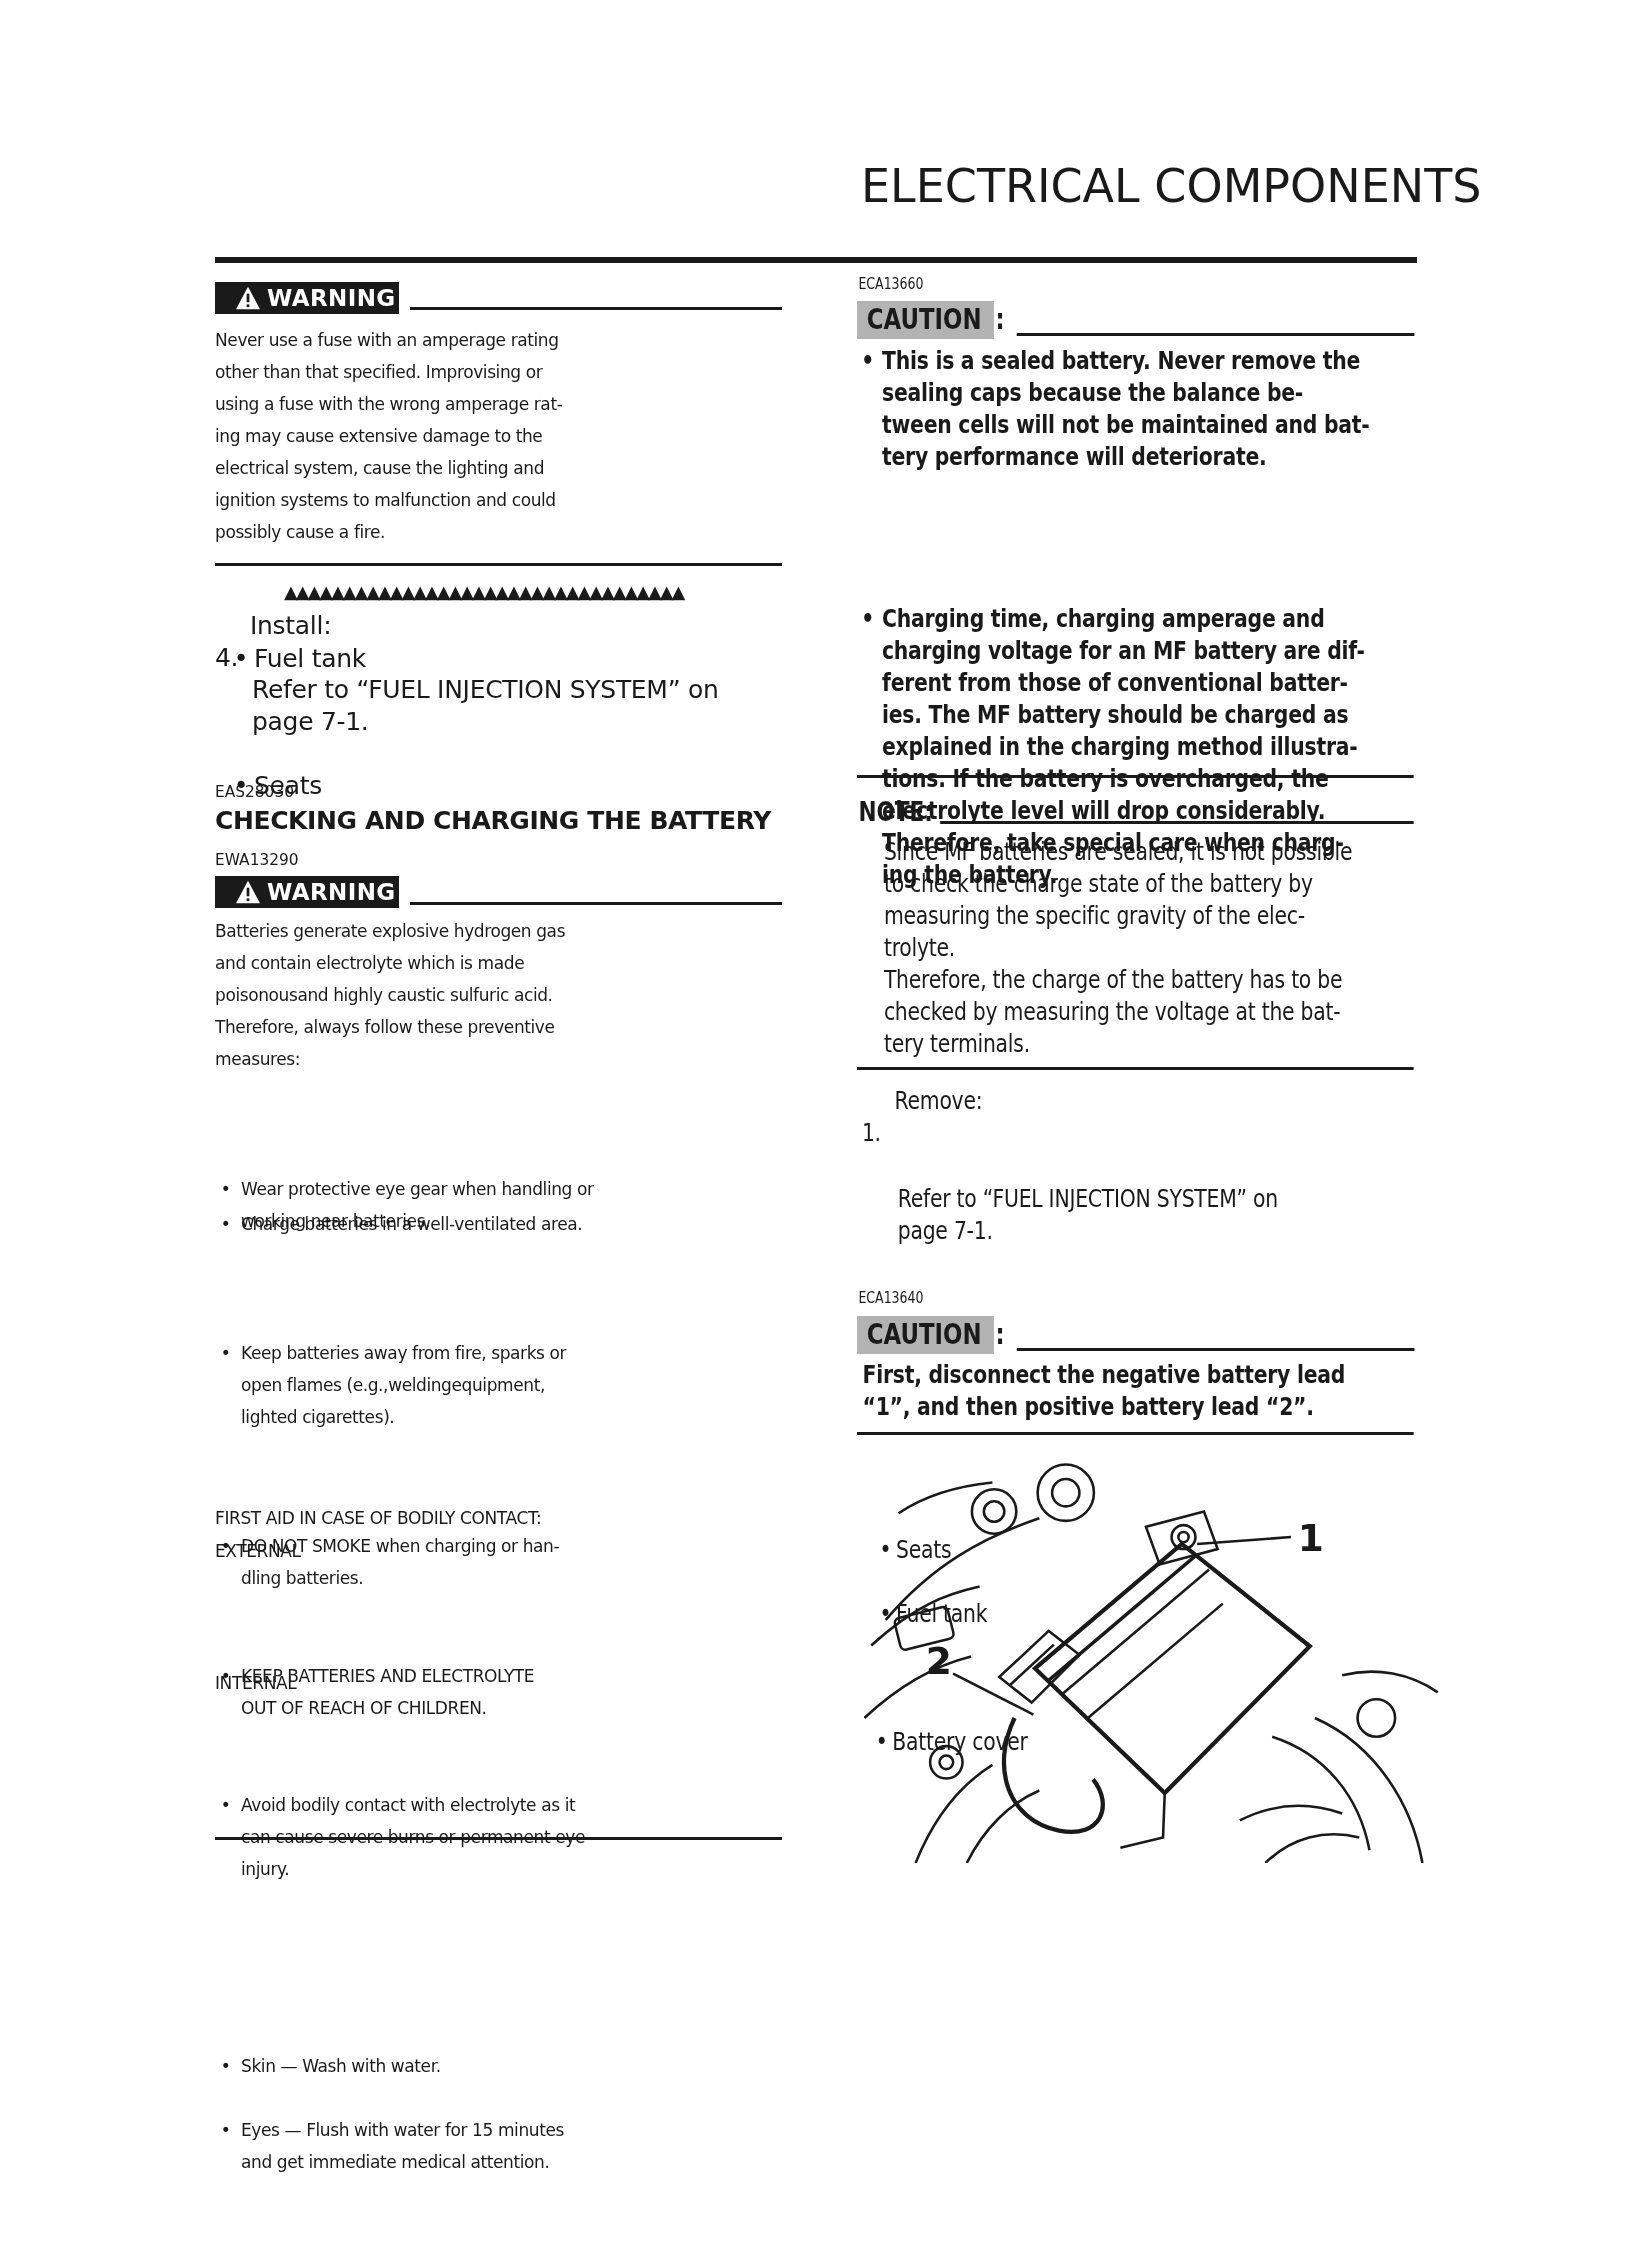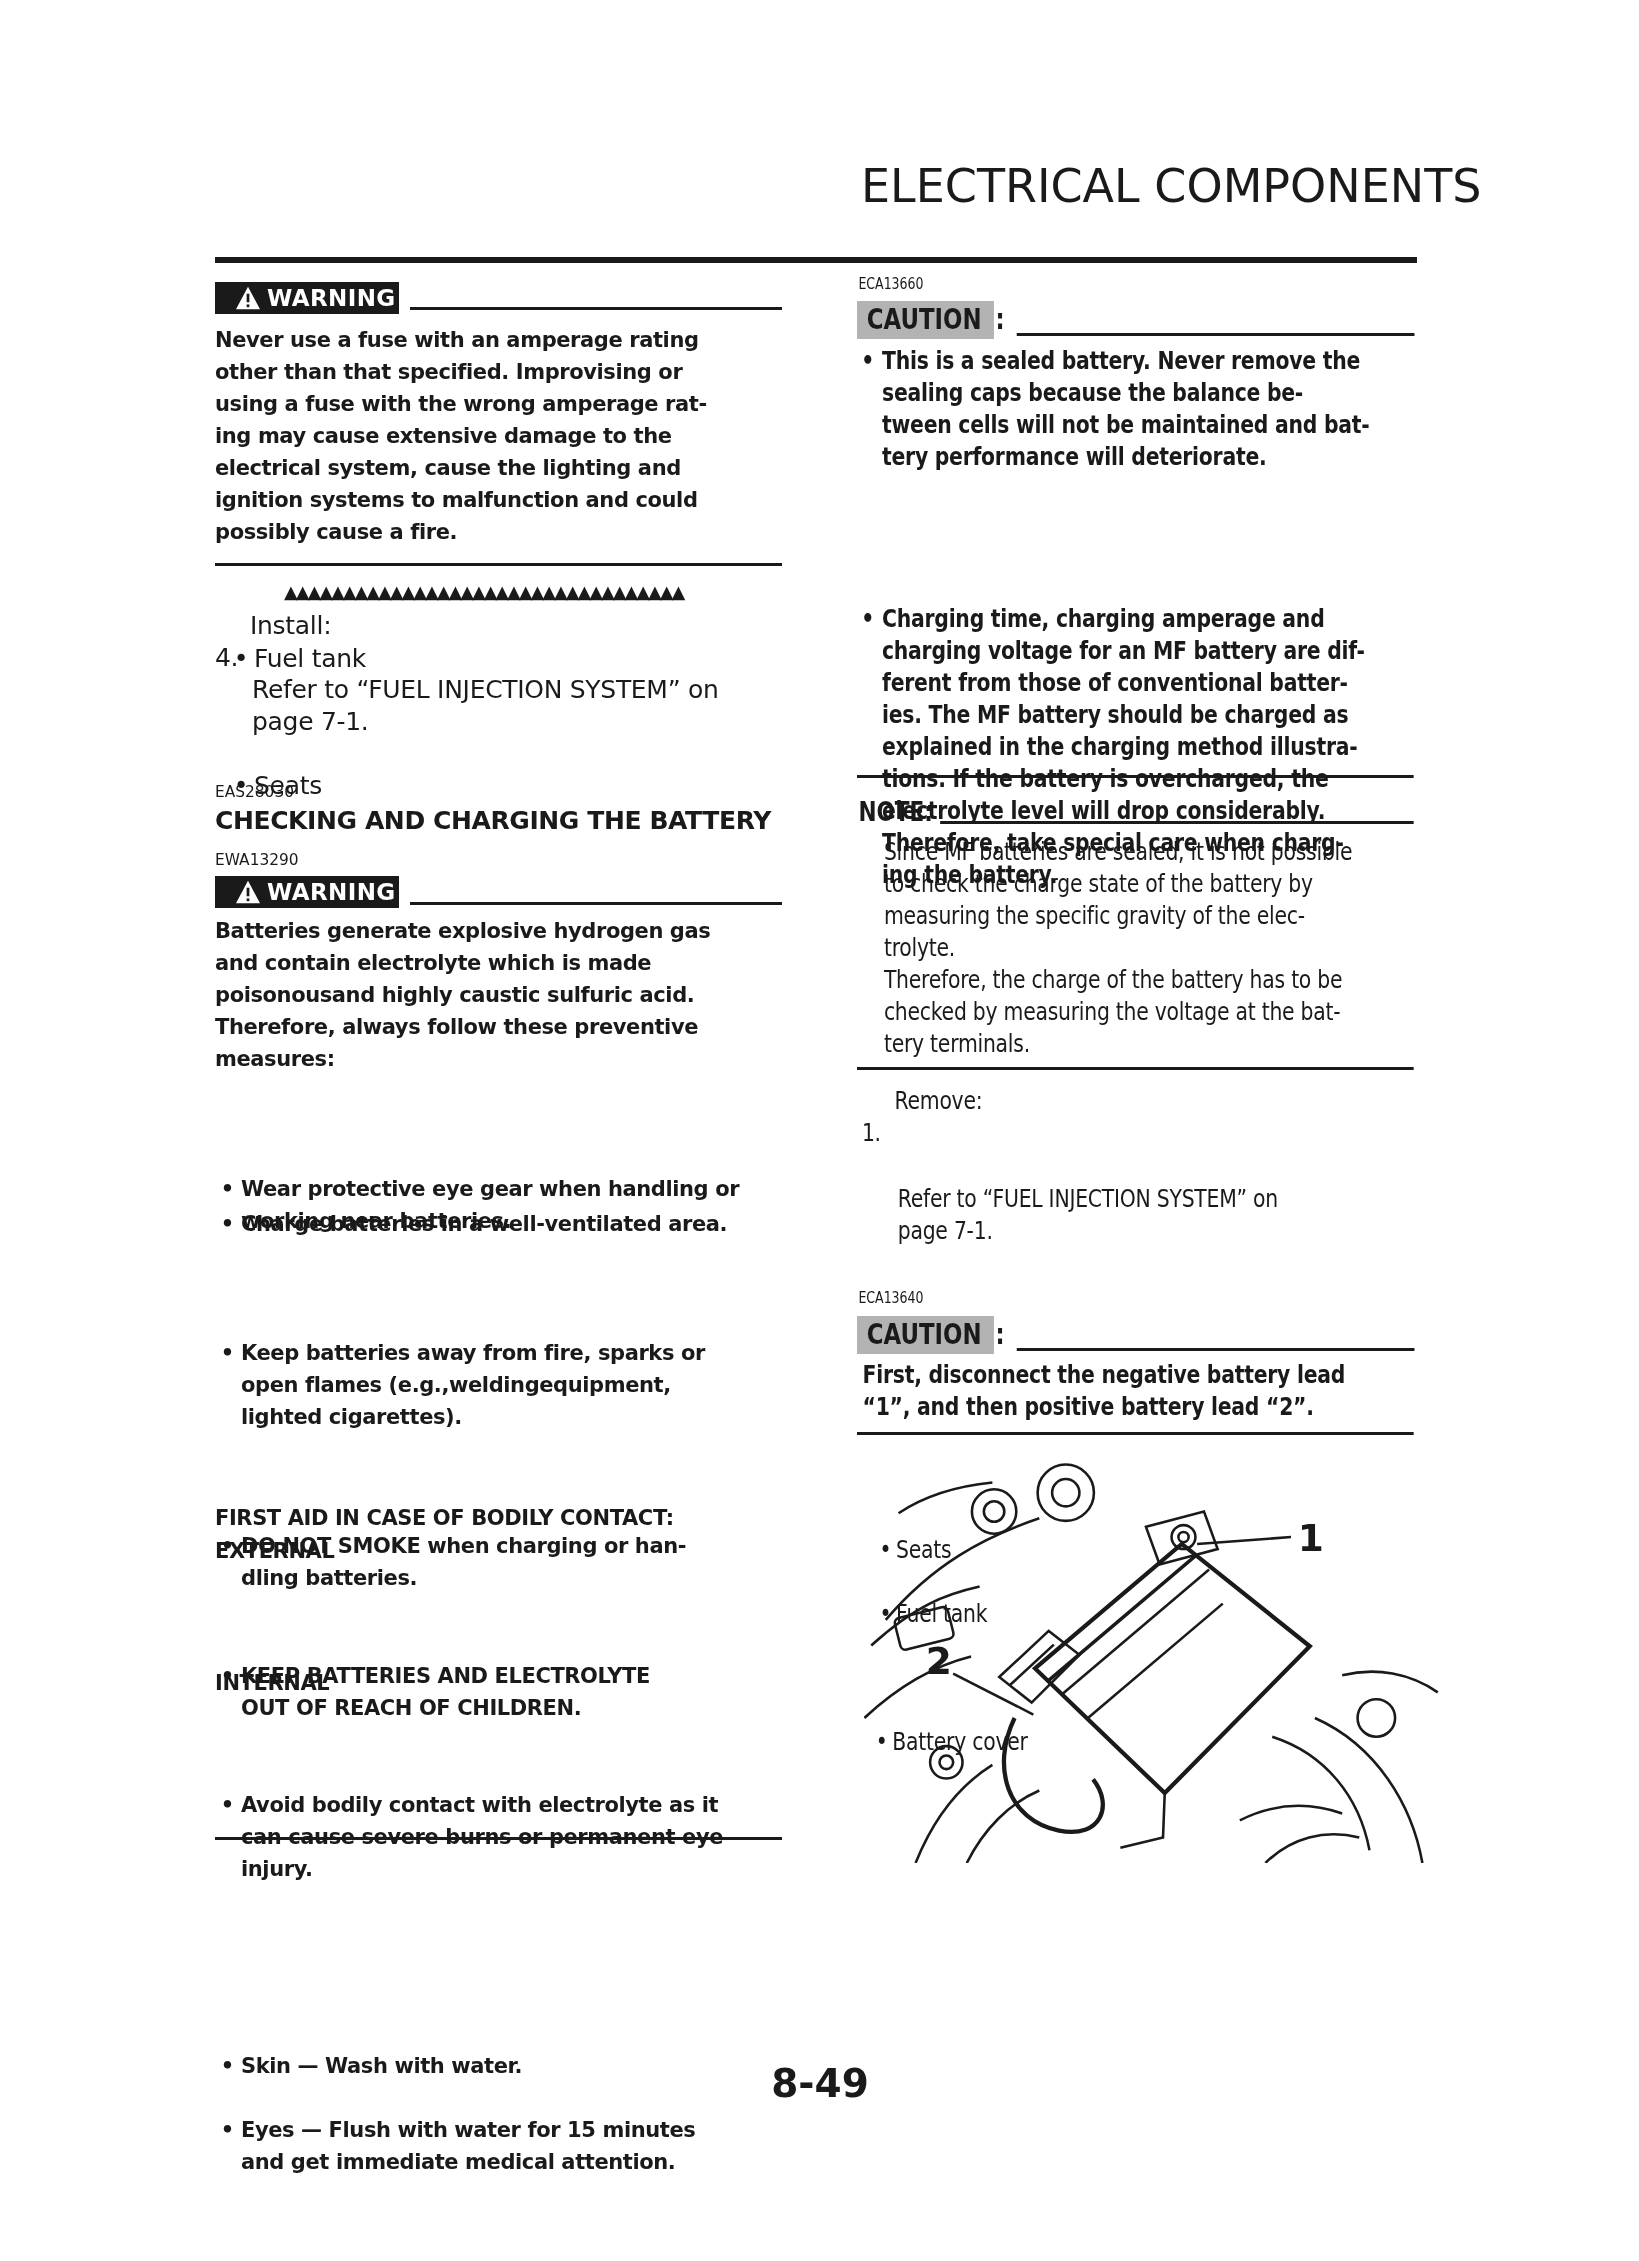--- a/index.html
+++ b/index.html
@@ -2,21 +2,21 @@
 <html style="font-size:13.7px"><head>
 <meta charset="utf-8">
 <style>
   html,body{margin:0;padding:0;background:#e8e8e8;}
   .page{position:relative;width:1640px;height:2261px;background:#ffffff;
         font-family:"DejaVu Sans",sans-serif;color:#1a1a1a;overflow:hidden;}
   .abs{position:absolute;}
   .hr{position:absolute;background:#1a1a1a;}
   .title{font-weight:normal;font-size:46px;letter-spacing:0px;white-space:nowrap;}
   .code{font-size:15.4px;line-height:19px;white-space:nowrap;}
-  .bbody{font-weight:bold;font-size:21px;line-height:32px;white-space:pre-line;letter-spacing:-0.4px;}
+  .bbody{font-weight:normal;font-size:17px;line-height:32px;white-space:pre-line;letter-spacing:-0.4px;}
   .rbody{font-size:25px;line-height:32px;white-space:pre-line;letter-spacing:-0.3px;}
   .sechead{font-weight:bold;font-size:25px;line-height:32px;white-space:nowrap;letter-spacing:-0.4px;}
   .warnbox{width:184px;height:32px;background:#1a1a1a;color:#ffffff;display:flex;align-items:center;
            padding-left:20px;box-sizing:border-box;overflow:hidden;}
   .warnbox .wlabel{font-weight:bold;font-size:23px;letter-spacing:0.4px;margin-left:6px;white-space:nowrap;}
   .cautionrow{display:flex;align-items:flex-start;}
   .cbox{background:#b3b3b3;padding:2.6px 15.4px 4.3px 12px;font-weight:bold;font-size:28px;line-height:31px;}
   .ccolon{font-weight:bold;font-size:28px;line-height:38px;margin-left:1.7px;}
   .notelabel{font-weight:bold;font-size:26.5px;line-height:32px;white-space:nowrap;}
   .bullet{position:relative;padding-left:22px;}
@@ -223,16 +223,15 @@
       <path d="M560,250 C600,240 640,248 672,270"></path>
 
       <path d="M500,88 L390,96" stroke-width="3"></path>
       <path d="M104,248 L198,296" stroke-width="3"></path>
 
       <text x="508" y="104" font-size="44" font-weight="bold" fill="#1a1a1a" stroke="none">1</text>
       <text x="72" y="248" font-size="44" font-weight="bold" fill="#1a1a1a" stroke="none">2</text>
     </svg>
   </div>
 
-  <div class="pagenum">8-49</div>
 
 </div>
 
 
 </body></html>

